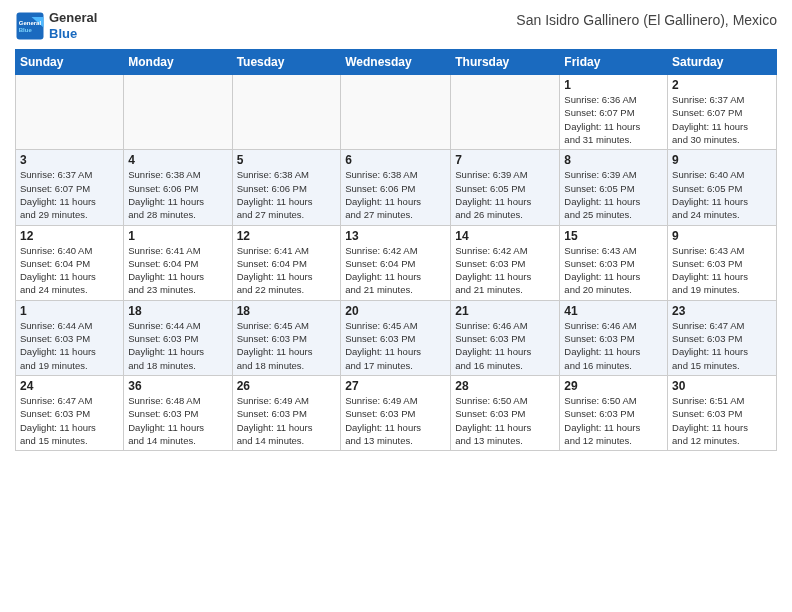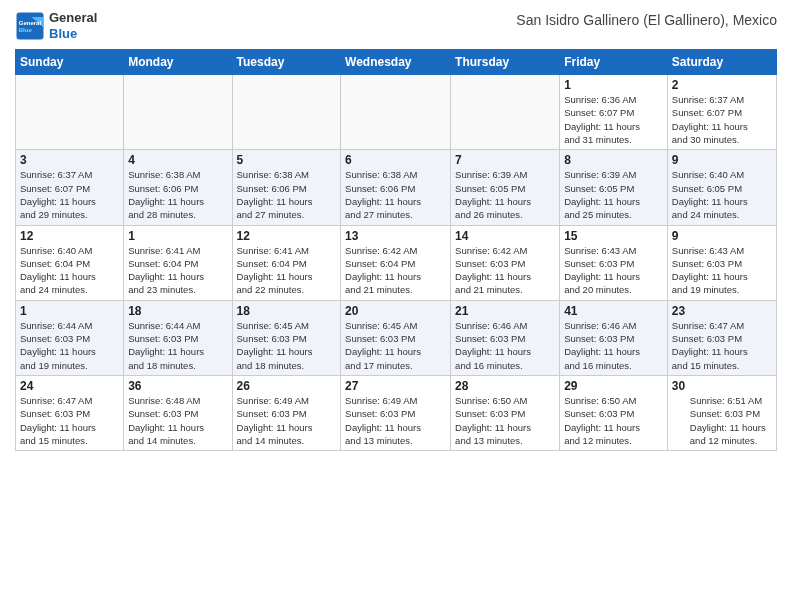--- a/index.html
+++ b/index.html
@@ -344,21 +344,21 @@
           </td>
           <td>
             <span class="day-number">29</span>
             <div class="day-info" style="white-space: pre-line;">Sunrise: 6:50 AM
 Sunset: 6:03 PM
 Daylight: 11 hours
 and 12 minutes.</div>
           </td>
           <td>
             <span class="day-number">30</span>
-            <div class="day-info" style="white-space: pre-line; margin-left: 18px;">Sunrise: 6:51 AM
+            <div class="day-info" style="white-space: pre-line;">Sunrise: 6:51 AM
 Sunset: 6:03 PM
 Daylight: 11 hours
 and 12 minutes.</div>
           </td>
         </tr>
       </tbody>
   </table>
 </div>
 
 </body></html>

